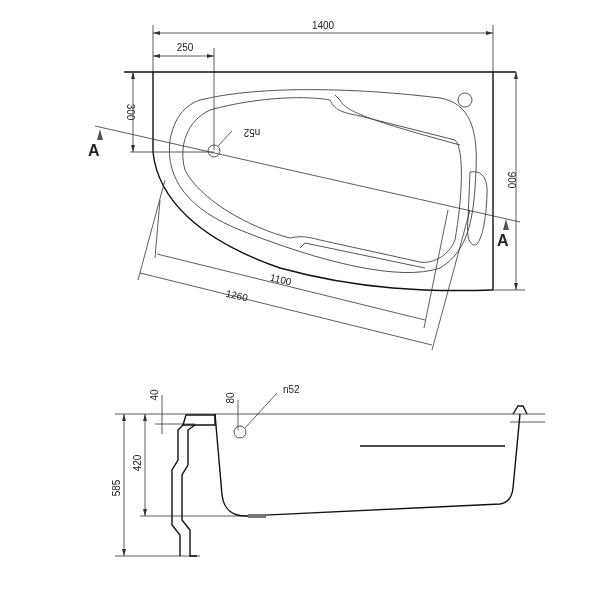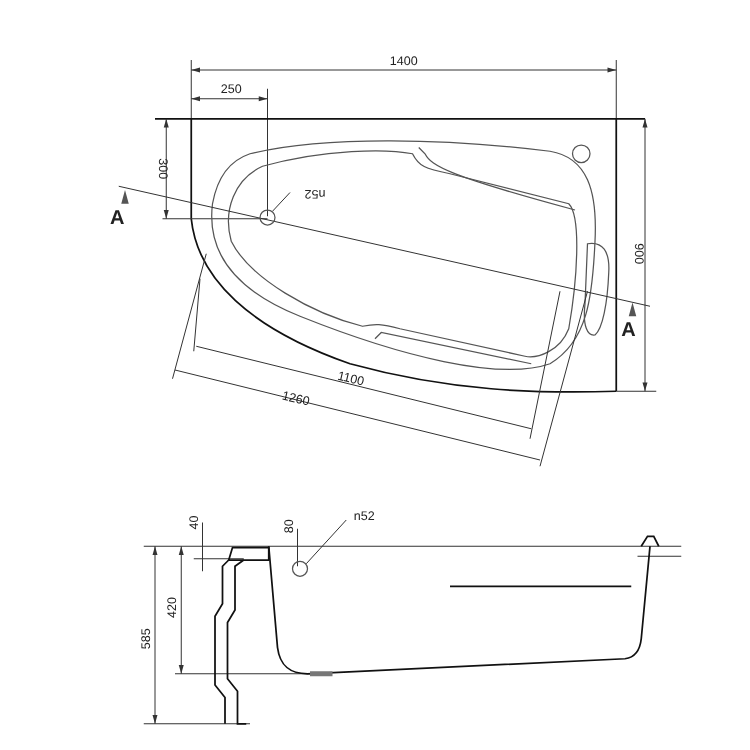--- a/index.html
+++ b/index.html
@@ -1,17 +1,17 @@
 <!DOCTYPE html>
 <html><head>
 <meta charset="utf-8">
 <style>
   html, body { margin: 0; padding: 0; background: #ffffff; }
   body { width: 600px; height: 600px; overflow: hidden; }
-  #drawing { position: absolute; left: 0; top: 0; width: 600px; height: 540px; margin-top: 23px; }
+  #drawing { position: absolute; left: 0; top: 0; width: 600px; height: 540px; }
   svg text { font-family: "Liberation Sans", sans-serif; fill: #222; }
   .dim { font-size: 10px; }
   .sec { font-size: 16px; font-weight: bold; }
   .thick { stroke: #111; stroke-width: 1.4; fill: none; }
   .thin { stroke: #333; stroke-width: 0.8; fill: none; }
   .outline { stroke: #555; stroke-width: 1; fill: none; }
 </style>
 </head>
 <body>
 

